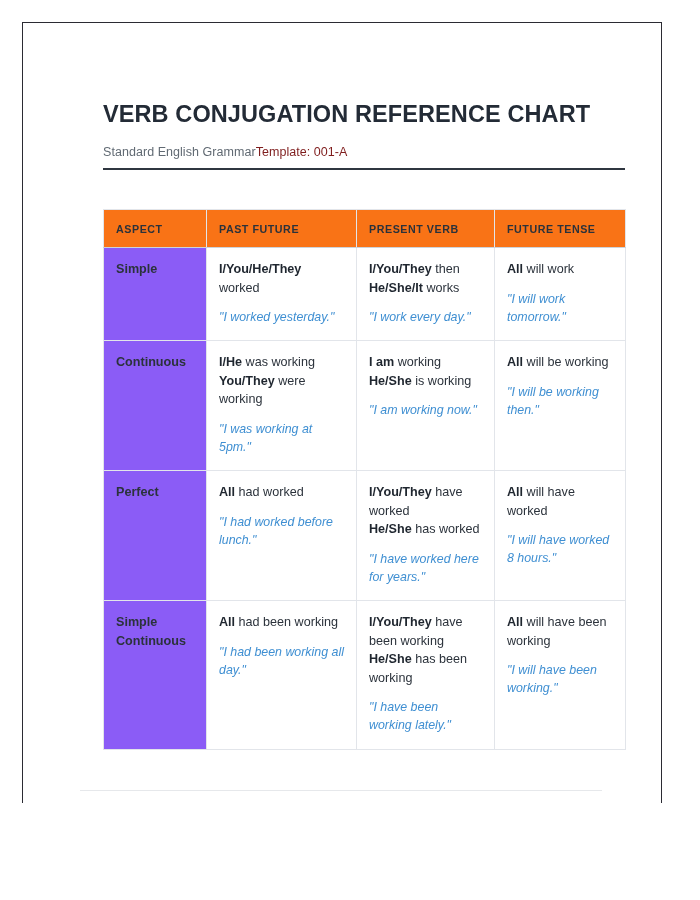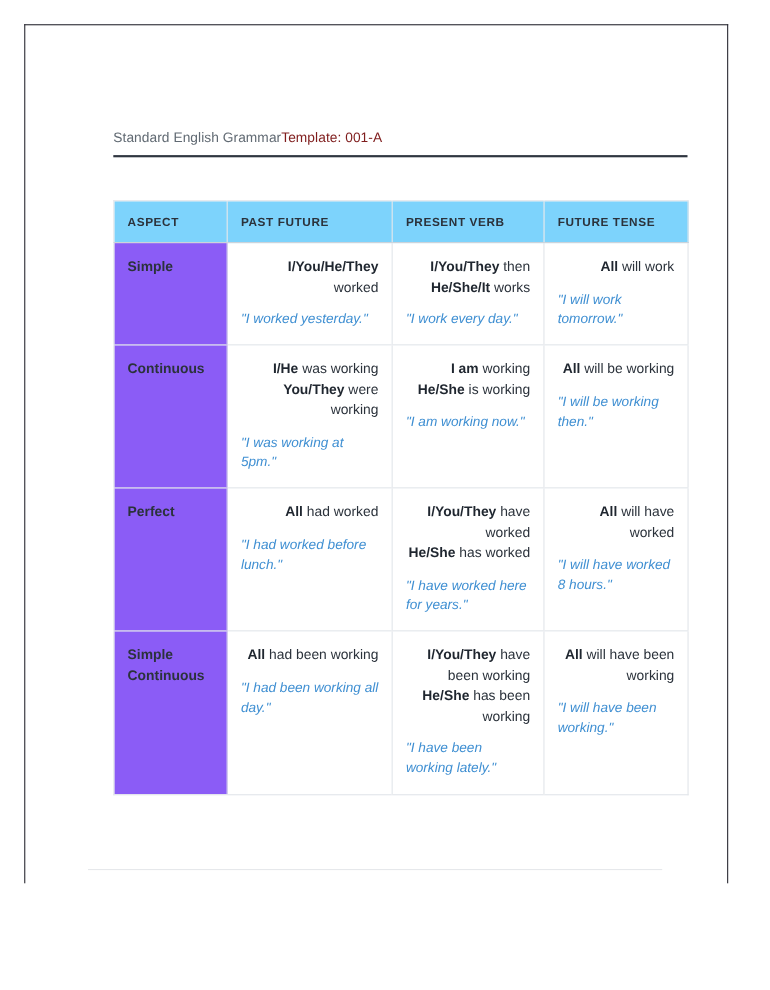--- a/index.html
+++ b/index.html
@@ -73,21 +73,21 @@
     border-collapse: collapse;
     table-layout: fixed;
     border: 1px solid #e2e5ea;
   }
   .conj-table col.c-aspect  { width: 103px; }
   .conj-table col.c-past    { width: 150px; }
   .conj-table col.c-present { width: 138px; }
   .conj-table col.c-future  { width: 131px; }
 
   .conj-table thead th {
-    background: #7dd3fc;
+    background: #f97316;
     border-bottom: 1.5px solid #cdd3da;
     border-right: 1px solid #e2e5ea;
     text-align: left;
     font-size: 10.7px;
     font-weight: bold;
     letter-spacing: 0.55px;
     color: #2b323b;
     padding: 13px 12px 12px 12px;
     vertical-align: middle;
     white-space: nowrap;
@@ -105,21 +105,21 @@
   }
   .conj-table tbody td:last-child { border-right: none; }
 
   .cell-aspect {
     background: #8b5cf6;
     font-weight: bold;
     color: #262d37;
     font-size: 12.6px;
   }
 
-  .conj-forms { margin: 0; text-align: right; }
+  .conj-forms { margin: 0; }
   .conj-forms .form-line { display: block; }
   .conj-forms b { font-weight: bold; color: #1f262f; }
 
   .conj-example {
     display: block;
     margin-top: 11px;
     font-style: italic;
     color: #3f8fd2;
     font-size: 12.4px;
     line-height: 1.47;
@@ -135,20 +135,21 @@
     background: #e6e8eb;
   }
 </style>
 </head>
 <body>
 
 <div class="page-frame">
 
   <div class="page-inner">
 
+    <h1 class="doc-title">VERB CONJUGATION REFERENCE CHART</h1>
 
     <div class="doc-meta-row">
       <span class="doc-subtitle">Standard English Grammar</span>
       <span class="doc-template">Template: 001-A</span>
     </div>
 
     <table class="conj-table">
       <colgroup>
         <col class="c-aspect">
         <col class="c-past">

